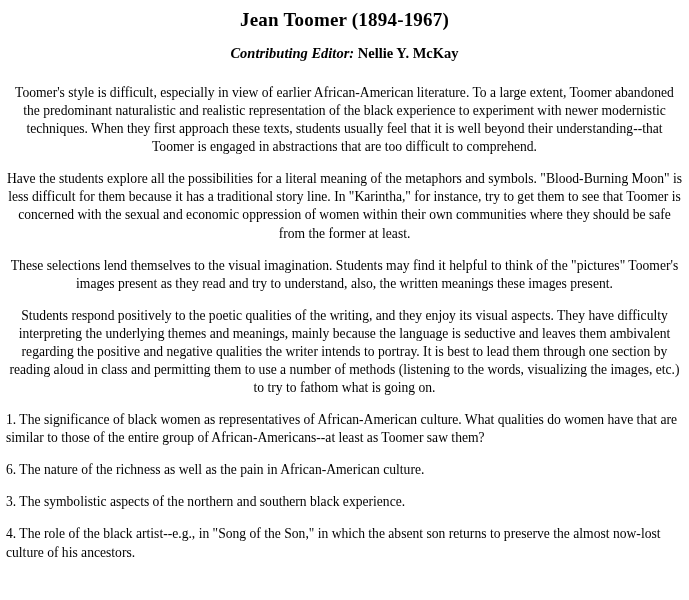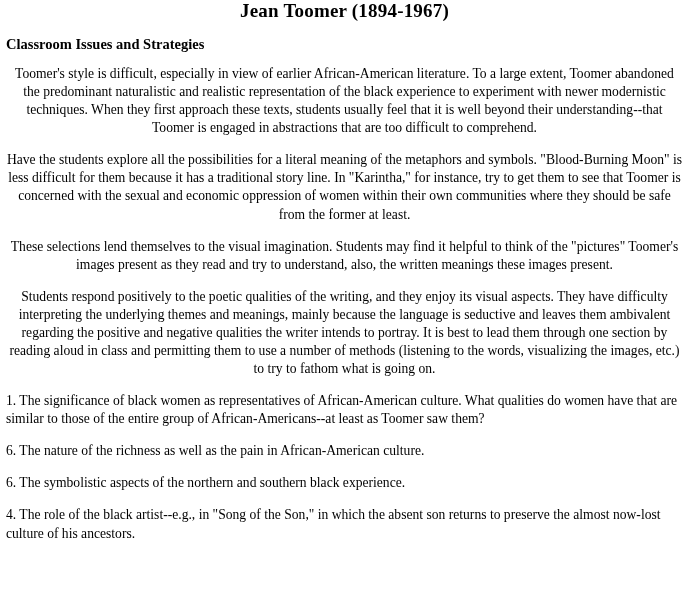--- a/index.html
+++ b/index.html
@@ -17,21 +17,21 @@
   .page {
     padding: 0 6px;
     box-sizing: border-box;
     width: 689px;
   }
   .doc-title {
     text-align: center;
     font-size: 19px;
     font-weight: bold;
     margin: 0 0 14px 0;
-    padding-top: 0;
+    padding-top: 9px;
     letter-spacing: 0.2px;
   }
   .editor-line {
     text-align: center;
     font-size: 14.5px;
     margin: 0 0 22px 0;
   }
   .editor-label {
     font-weight: bold;
     font-style: italic;
@@ -59,29 +59,32 @@
     margin: 0 0 14px 0;
   }
 </style>
 </head>
 <body>
 
 <div class="page">
 
   <div class="doc-title">Jean Toomer (1894-1967)</div>
 
+  <div class="editor-line">
+    <span class="editor-label">Contributing Editor:</span>
+    <span class="editor-name">Nellie Y. McKay</span>
+  </div>
 
   <div class="section">
-    <h2 class="section-heading">Classroom Issues and Strategies</h2>
     <p class="para">Toomer's style is difficult, especially in view of earlier African-American literature. To a large extent, Toomer abandoned the predominant naturalistic and realistic representation of the black experience to experiment with newer modernistic techniques. When they first approach these texts, students usually feel that it is well beyond their understanding--that Toomer is engaged in abstractions that are too difficult to comprehend.</p>
     <p class="para">Have the students explore all the possibilities for a literal meaning of the metaphors and symbols. "Blood-Burning Moon" is less difficult for them because it has a traditional story line. In "Karintha," for instance, try to get them to see that Toomer is concerned with the sexual and economic oppression of women within their own communities where they should be safe from the former at least.</p>
     <p class="para">These selections lend themselves to the visual imagination. Students may find it helpful to think of the "pictures" Toomer's images present as they read and try to understand, also, the written meanings these images present.</p>
     <p class="para">Students respond positively to the poetic qualities of the writing, and they enjoy its visual aspects. They have difficulty interpreting the underlying themes and meanings, mainly because the language is seductive and leaves them ambivalent regarding the positive and negative qualities the writer intends to portray. It is best to lead them through one section by reading aloud in class and permitting them to use a number of methods (listening to the words, visualizing the images, etc.) to try to fathom what is going on.</p>
   </div>
 
   <div class="section">
     <p class="list-item">1. The significance of black women as representatives of African-American culture. What qualities do women have that are similar to those of the entire group of African-Americans--at least as Toomer saw them?</p>
     <p class="list-item">6. The nature of the richness as well as the pain in African-American culture.</p>
-    <p class="list-item">6. The symbolistic aspects of the northern and southern black experience.</p>
+    <p class="list-item">3. The symbolistic aspects of the northern and southern black experience.</p>
     <p class="list-item">4. The role of the black artist--e.g., in "Song of the Son," in which the absent son returns to preserve the almost now-lost culture of his ancestors.</p>
   </div>
 
 </div>
 
 </body></html>

